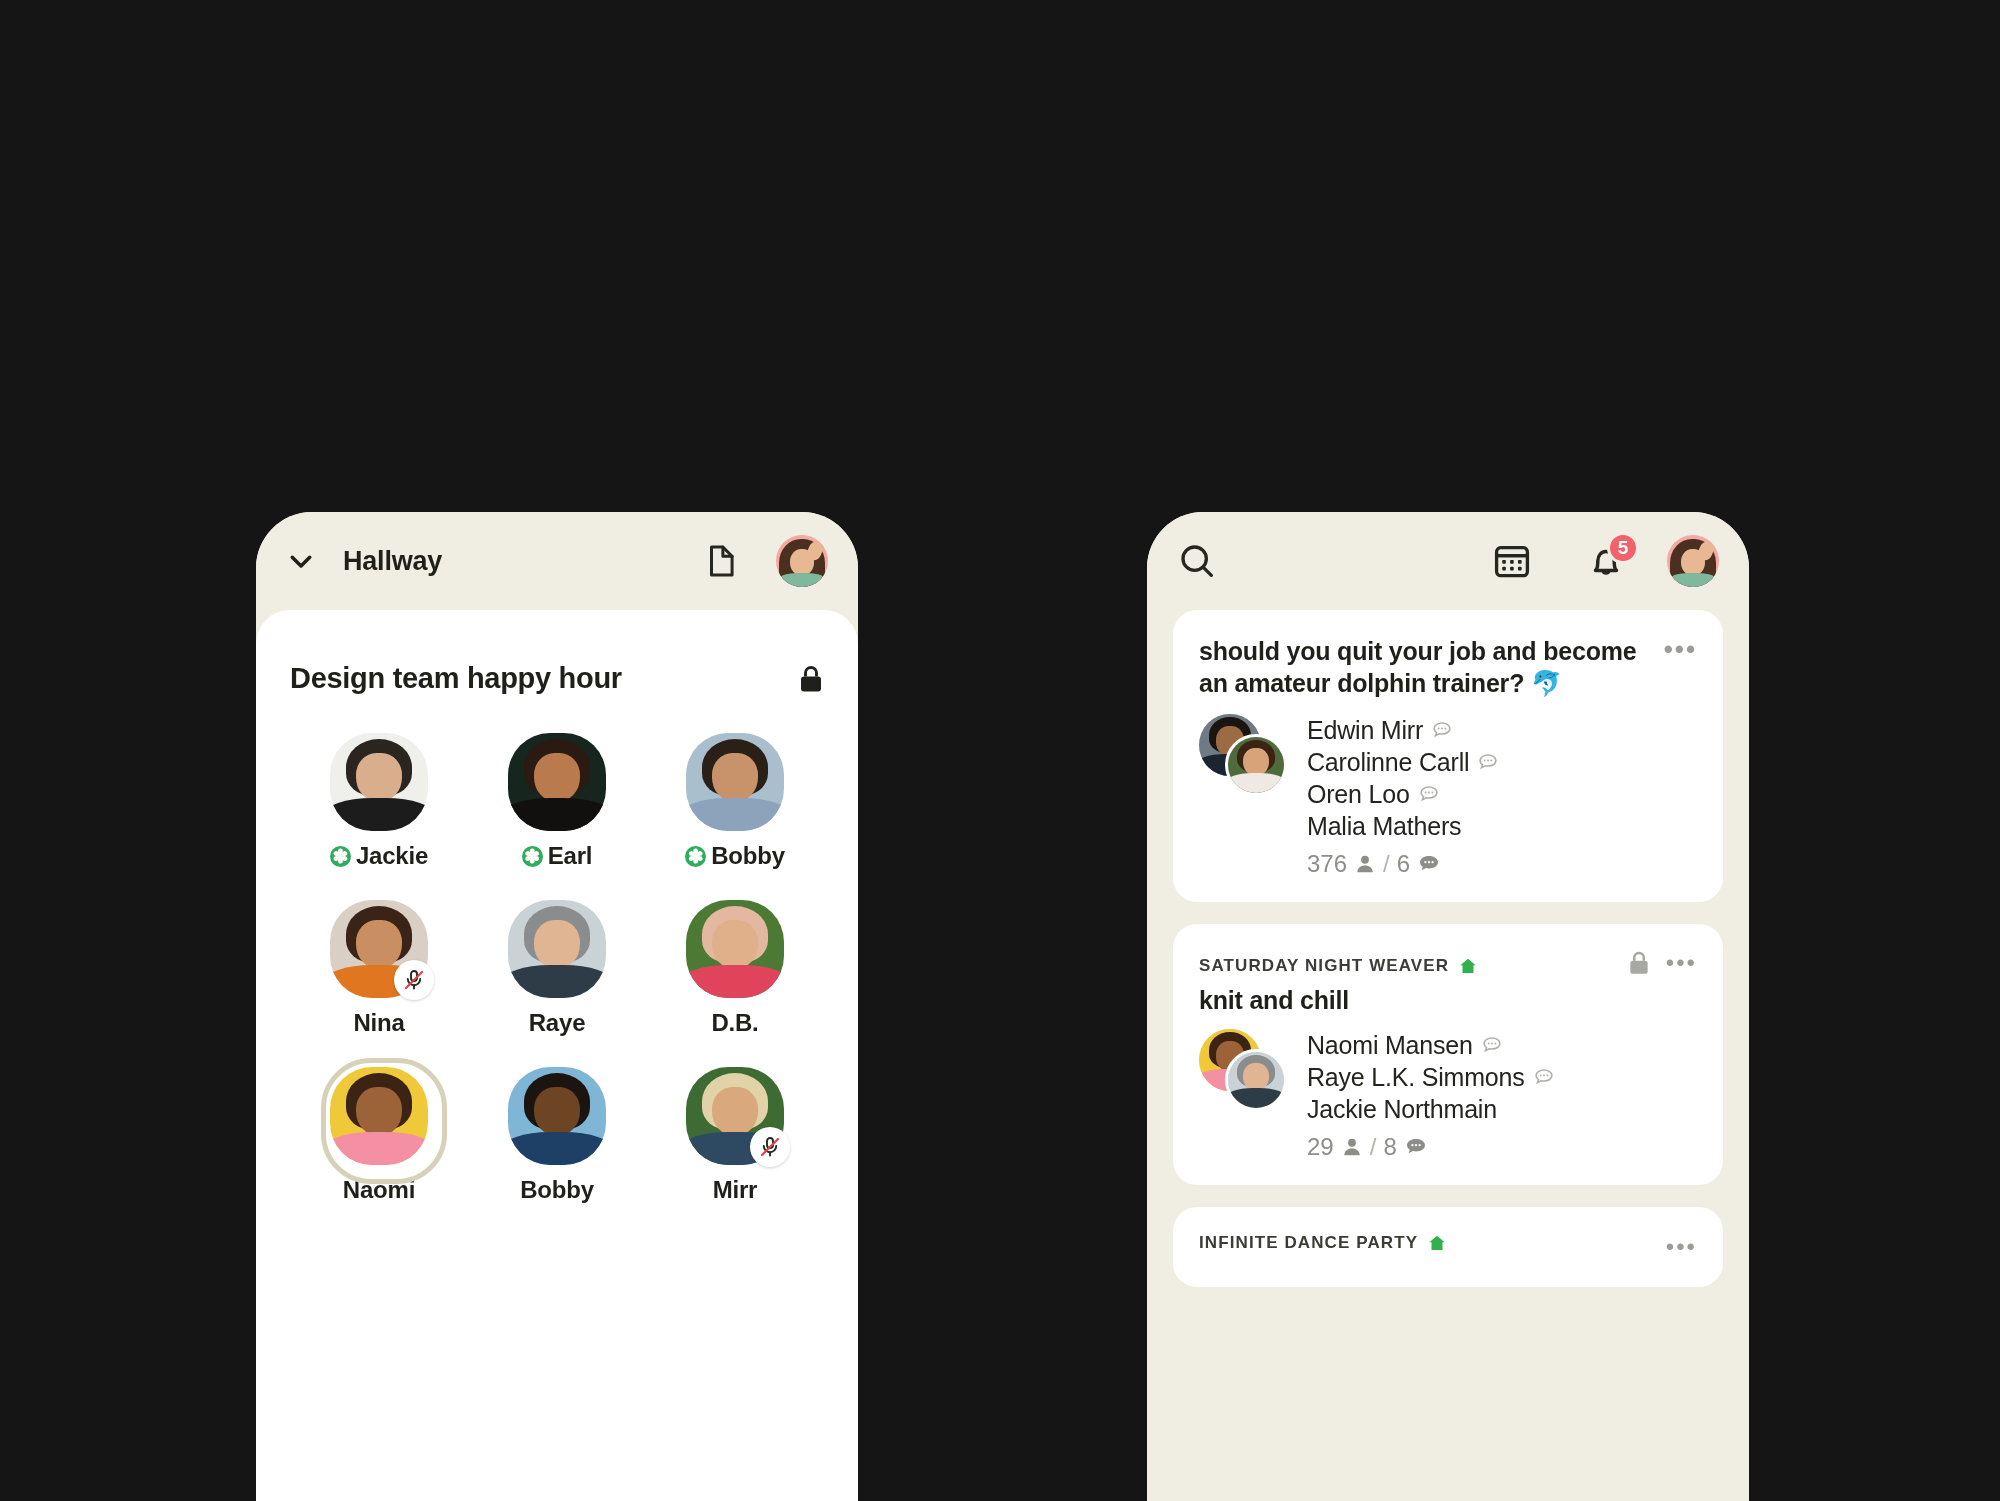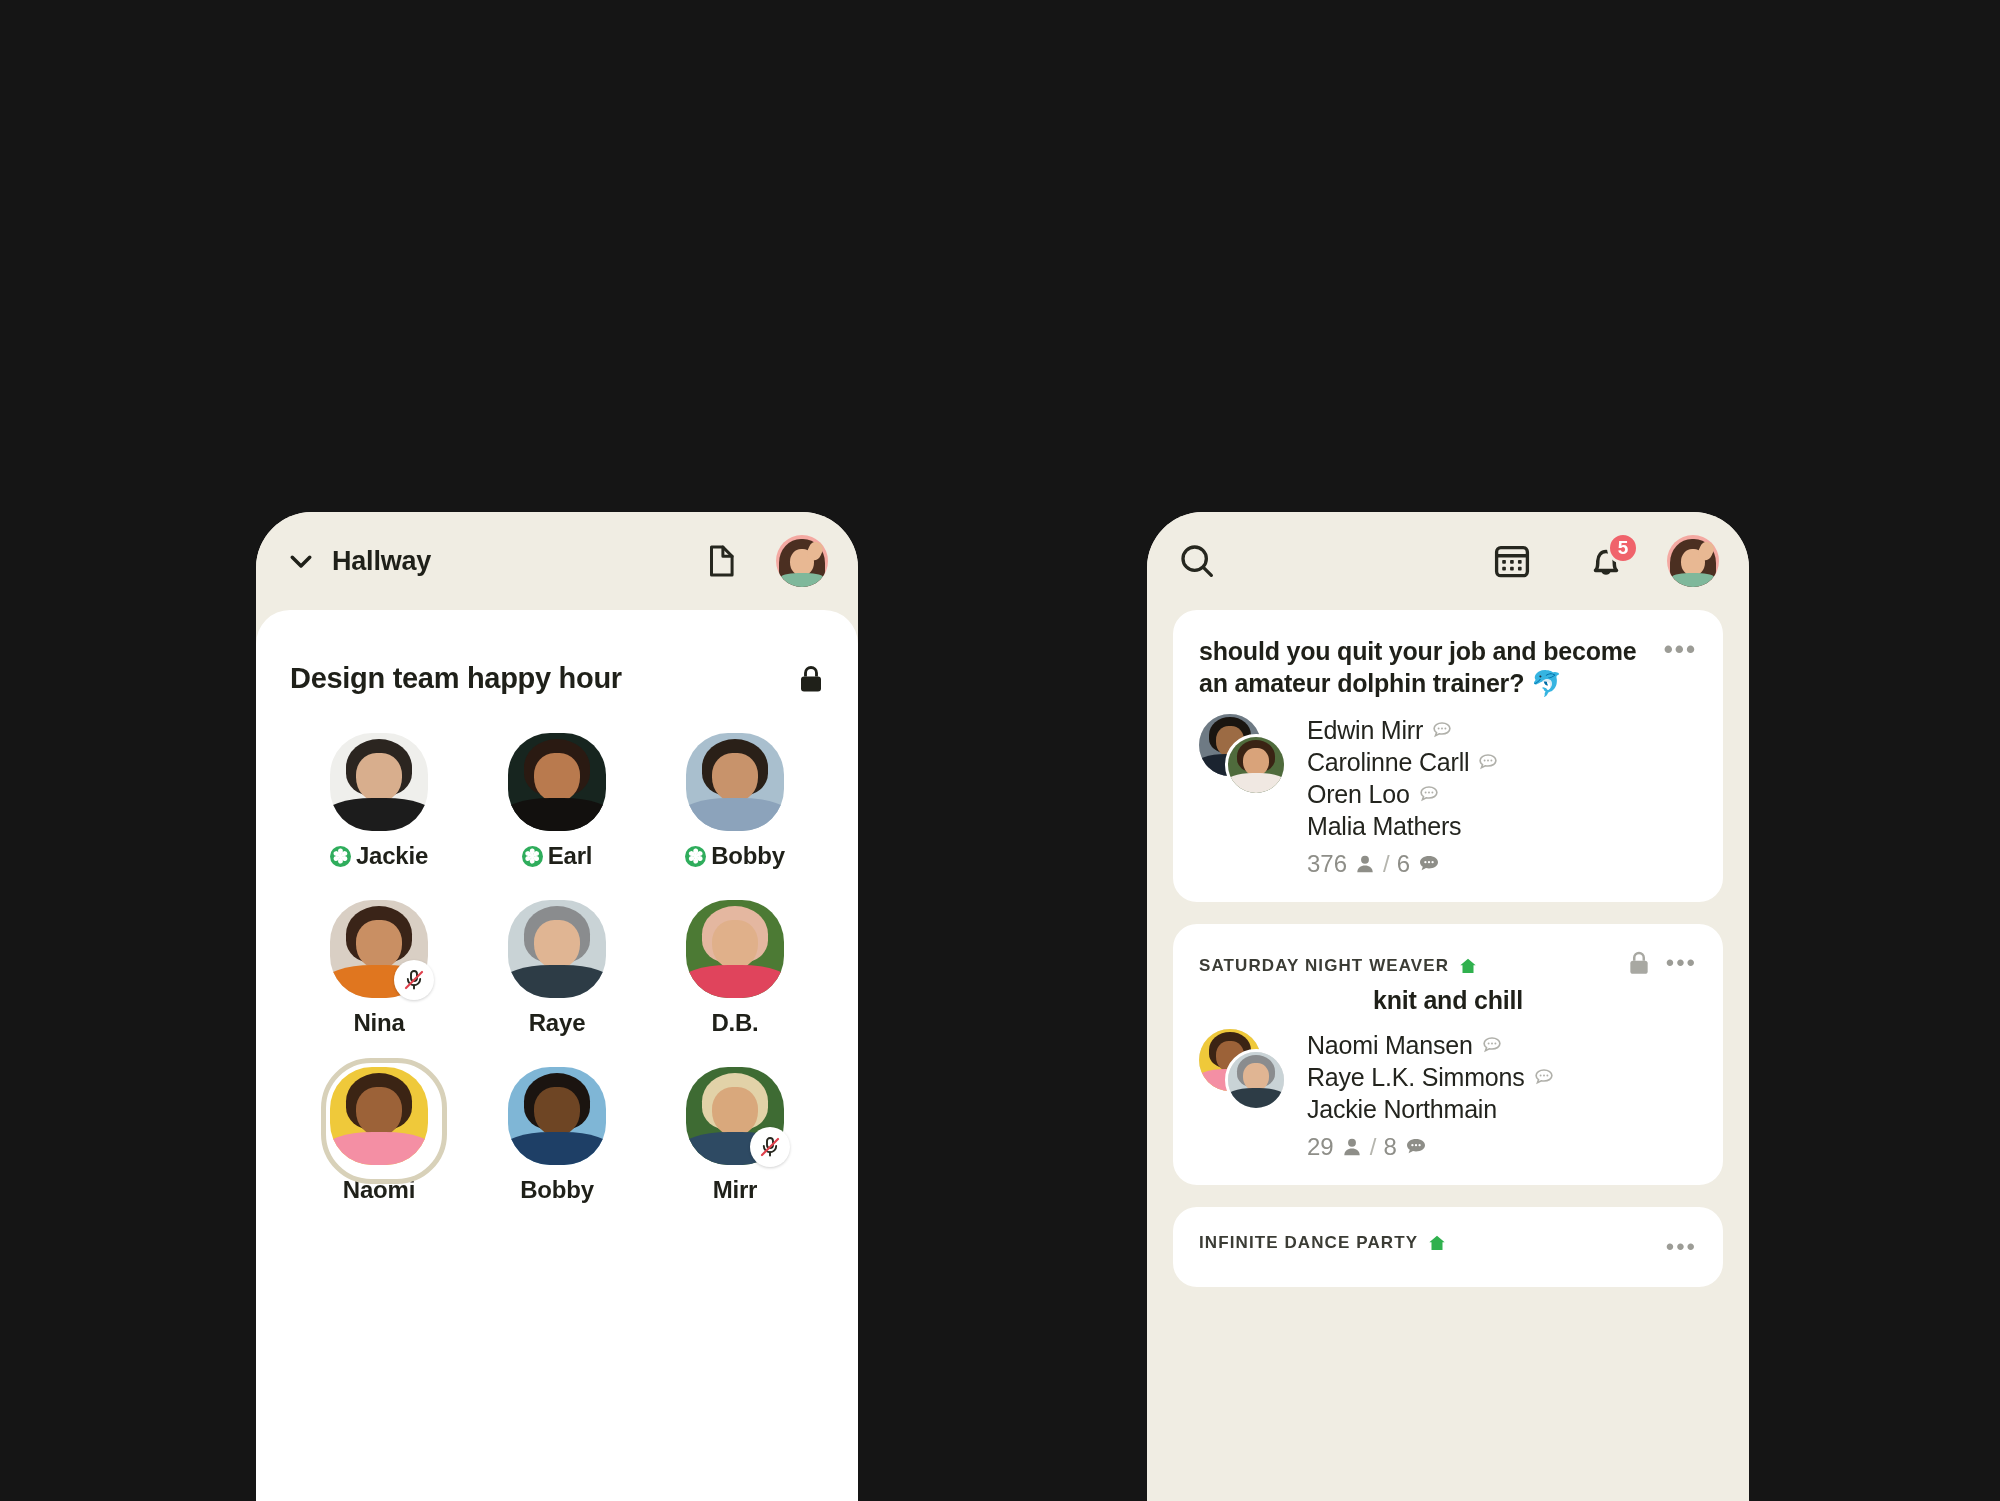--- a/index.html
+++ b/index.html
@@ -21,21 +21,21 @@
   #phone-left  { left:256px;  top:512px; width:602px; height:989px; }
   #phone-right { left:1147px; top:512px; width:602px; height:989px; }
 
   
   .topbar {
     height:98px;
     display:flex; align-items:center;
     padding:0 30px;
     background:#F0EDE3;
   }
-  .topbar-left { display:flex; align-items:center; gap:16px; flex:1; }
+  .topbar-left { display:flex; align-items:center; gap:27px; flex:1; }
   .title-text { font-size:27px; font-weight:700; color:#1F2019; letter-spacing:-0.2px; }
 
   .icon-btn { display:flex; align-items:center; justify-content:center; background:none; border:none; cursor:pointer; }
   .avatar-head {
     width:52px; height:52px; border-radius:50%;
     overflow:hidden; flex-shrink:0; position:relative;
     background:#F6A9A0;
   }
 
   
@@ -125,21 +125,21 @@
     display:flex; align-items:center; gap:9px;
     font-size:17px; font-weight:600; letter-spacing:1.1px;
     color:#3B3C35; text-transform:uppercase;
   }
   .kicker-right { display:flex; align-items:center; gap:16px; }
   .card-title {
     font-size:25px; font-weight:700; color:#1F2019;
     line-height:1.27; letter-spacing:-0.2px;
     display:flex; align-items:flex-start; justify-content:space-between; gap:14px;
   }
-  .card-title-sub { font-size:25px; font-weight:700; color:#1F2019; margin-bottom:14px; letter-spacing:-0.2px;text-align:center; }
+  .card-title-sub { font-size:25px; font-weight:700; color:#1F2019; margin-bottom:14px; letter-spacing:-0.2px; }
   .dots { color:#9C9C96; font-size:26px; line-height:.6; letter-spacing:2px; flex-shrink:0; padding-top:6px; }
   .dots-sm { color:#9C9C96; font-size:24px; line-height:.5; letter-spacing:2px; }
 
   .card-body { display:flex; gap:20px; margin-top:14px; }
   .speaker-pics { position:relative; width:88px; height:84px; flex-shrink:0; }
   .sp-pic { position:absolute; width:62px; height:62px; border-radius:50%; overflow:hidden; background:#ddd; }
   .sp-a { left:0; top:0; }
   .sp-b { left:26px; top:20px; border:3px solid #fff; }
   .speaker-list { display:flex; flex-direction:column; gap:3px; padding-top:2px; }
   .speaker-row { display:flex; align-items:center; gap:8px; }

